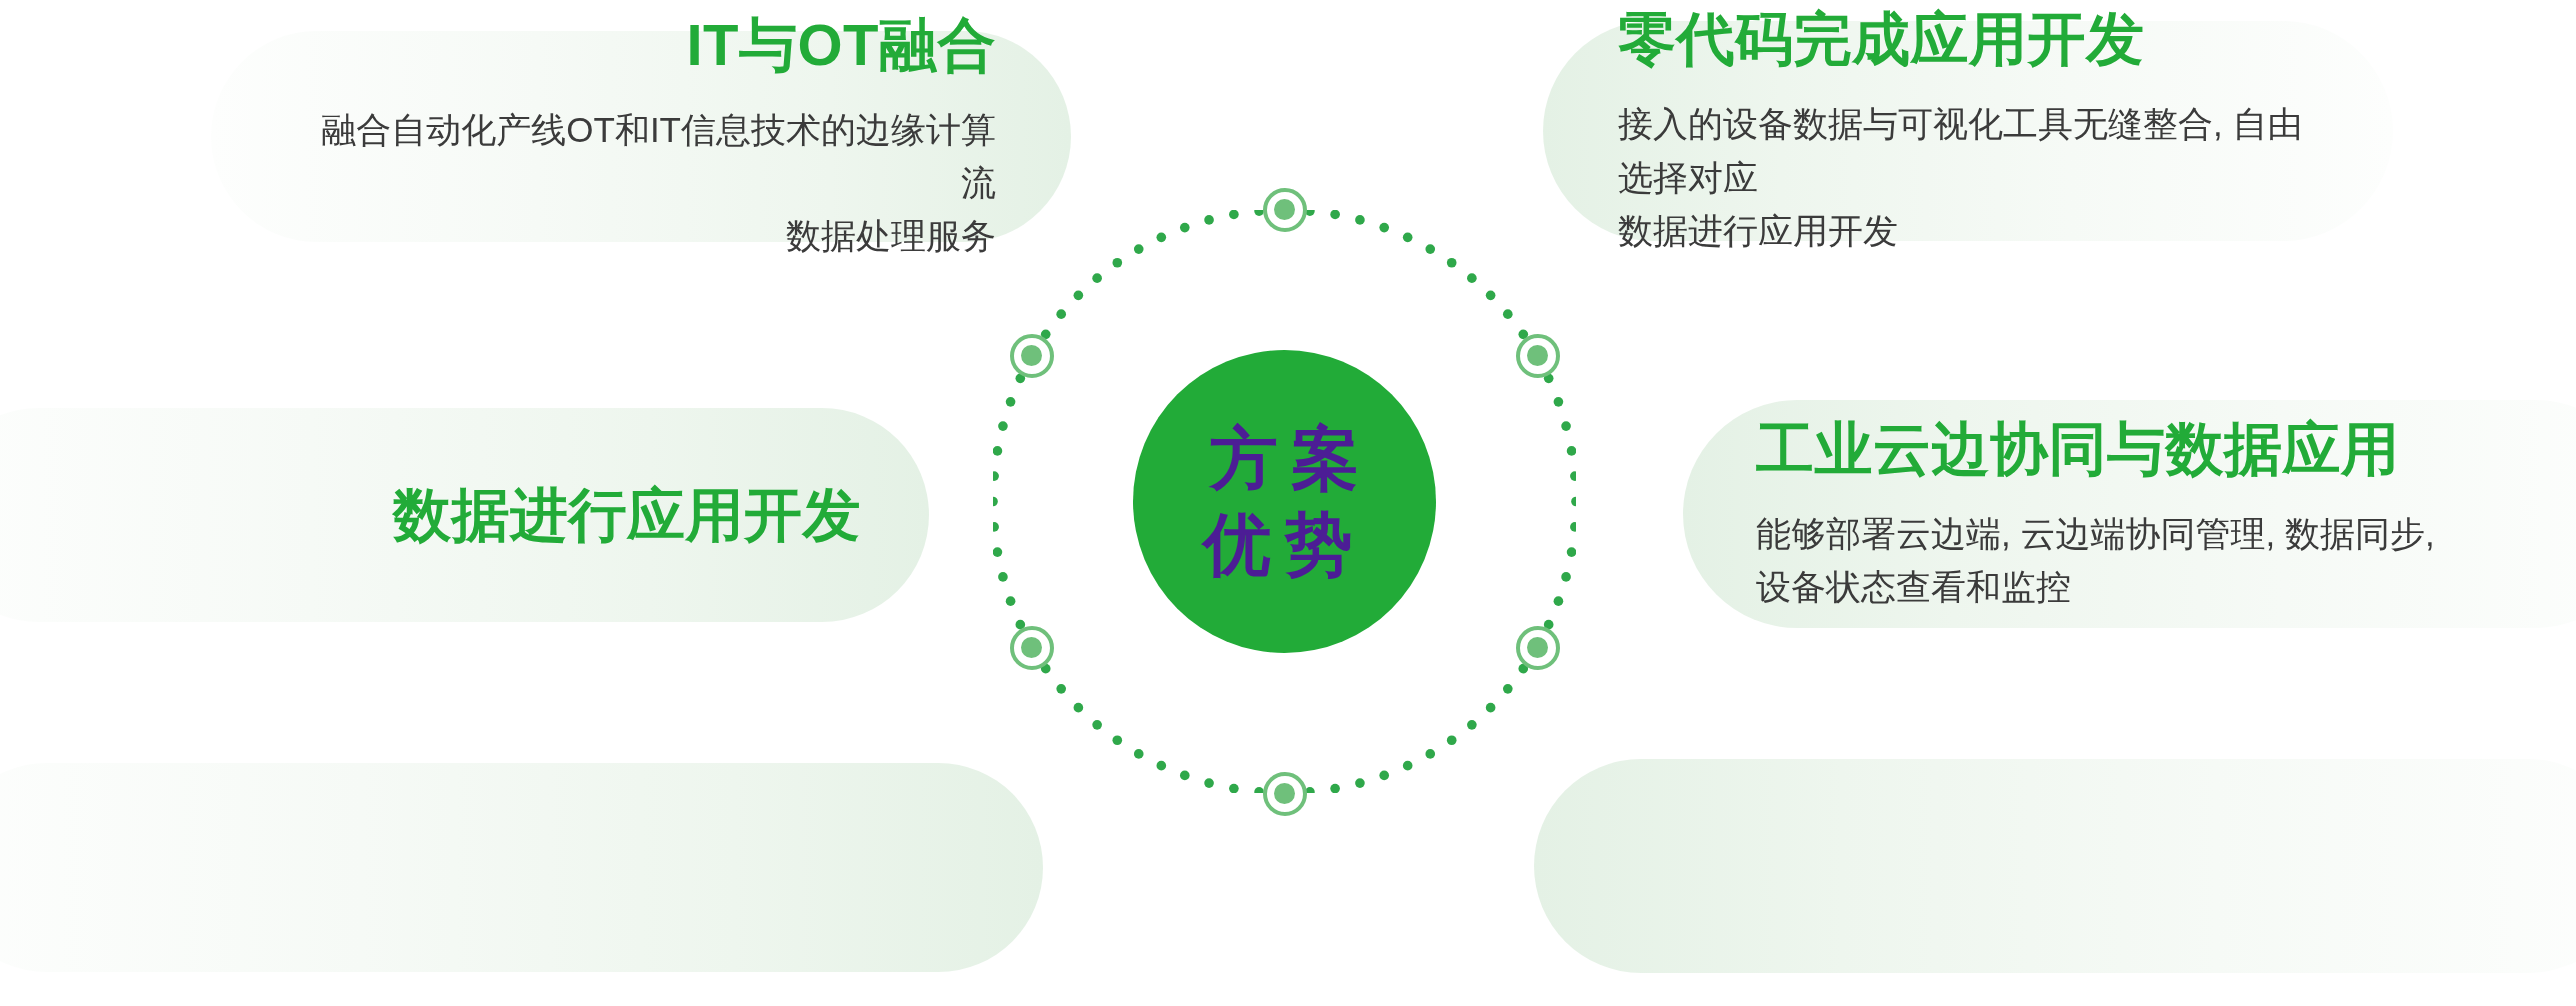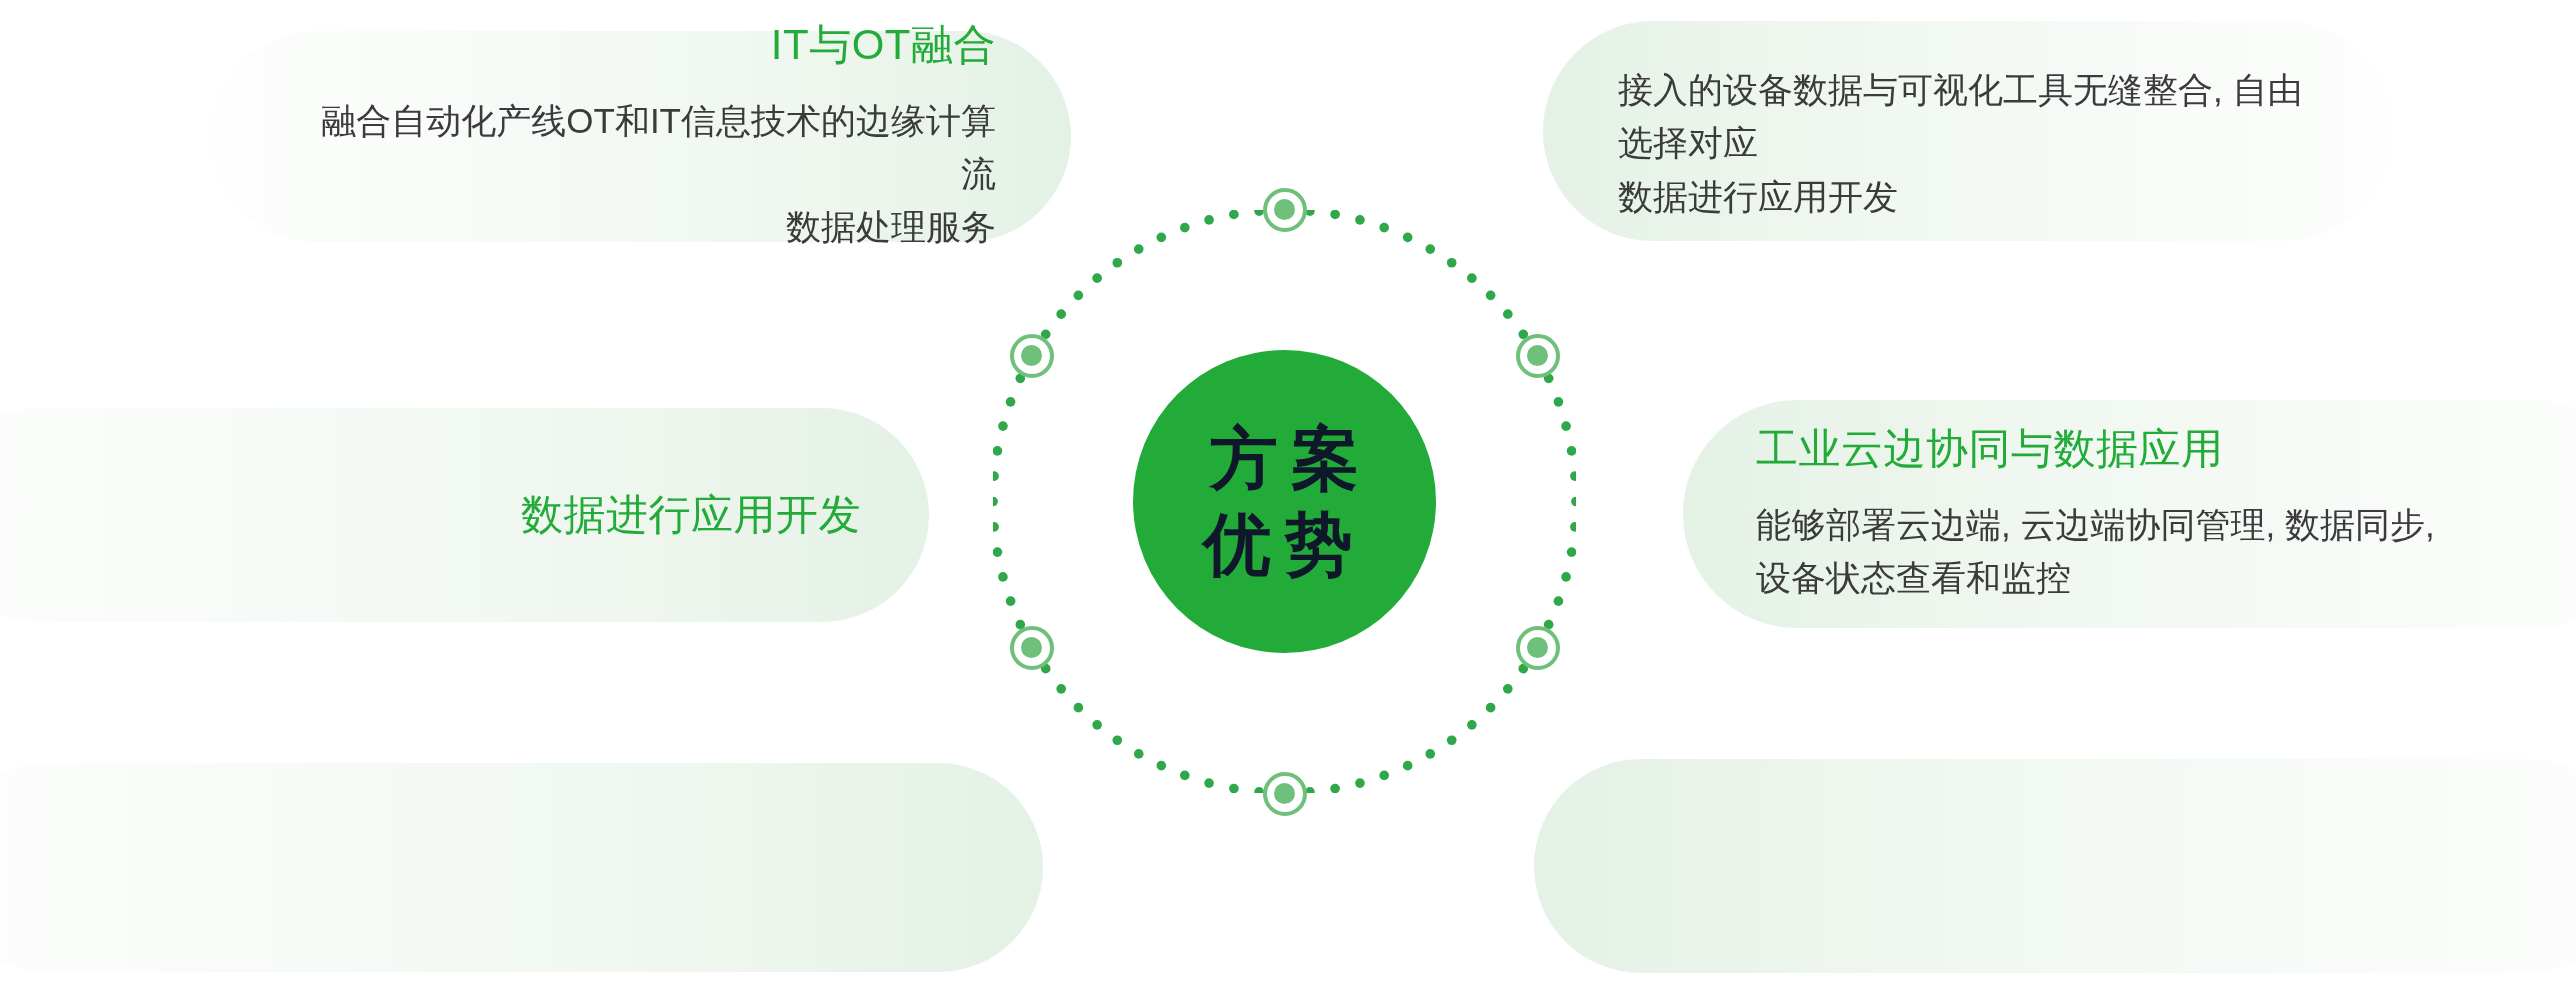--- a/index.html
+++ b/index.html
@@ -22,23 +22,23 @@
   
   .card {
     position: absolute;
     box-sizing: border-box;
     border-radius: 965px;
     display: flex;
     flex-direction: column;
     justify-content: center;
   }
   .card-title {
-    font-weight: normal;
+    font-weight: bold;
     color: #22ab38;
-    font-size: 42px;
+    font-size: 58px;
     line-height: 1.18;
     letter-spacing: 0.5px;
     white-space: nowrap;
   }
   .card-body {
     color: #3b3b3b;
     font-size: 35px;
     line-height: 1.52;
     margin-top: 24px;
     white-space: pre-line;
@@ -84,21 +84,21 @@
     top: -152px;
     width: 303px;
     height: 303px;
     border-radius: 50%;
     background: #22ab38;
     display: flex;
     align-items: center;
     justify-content: center;
   }
   #center-label {
-    color: #0f172a;
+    color: #4c1d95;
     font-weight: bold;
     font-size: 68px;
     line-height: 1.26;
     text-align: center;
     letter-spacing: 13.5px;
     text-indent: 13.5px;
     white-space: pre-line;
   }
 
   .node {
@@ -128,20 +128,21 @@
 
 <div id="stage">
 
   <div class="card align-right" id="card-it-ot">
     <div class="card-title">IT与OT融合</div>
     <div class="card-body">融合自动化产线OT和IT信息技术的边缘计算流
 数据处理服务</div>
   </div>
 
   <div class="card align-left" id="card-zero-code">
+    <div class="card-title">零代码完成应用开发</div>
     <div class="card-body">接入的设备数据与可视化工具无缝整合, 自由选择对应
 数据进行应用开发</div>
   </div>
 
   <div class="card align-right" id="card-network">
     <div class="card-title">数据进行应用开发</div>
   </div>
 
   <div class="card align-left" id="card-cloud-edge-d">
     <div class="card-title">工业云边协同与数据应用</div>

